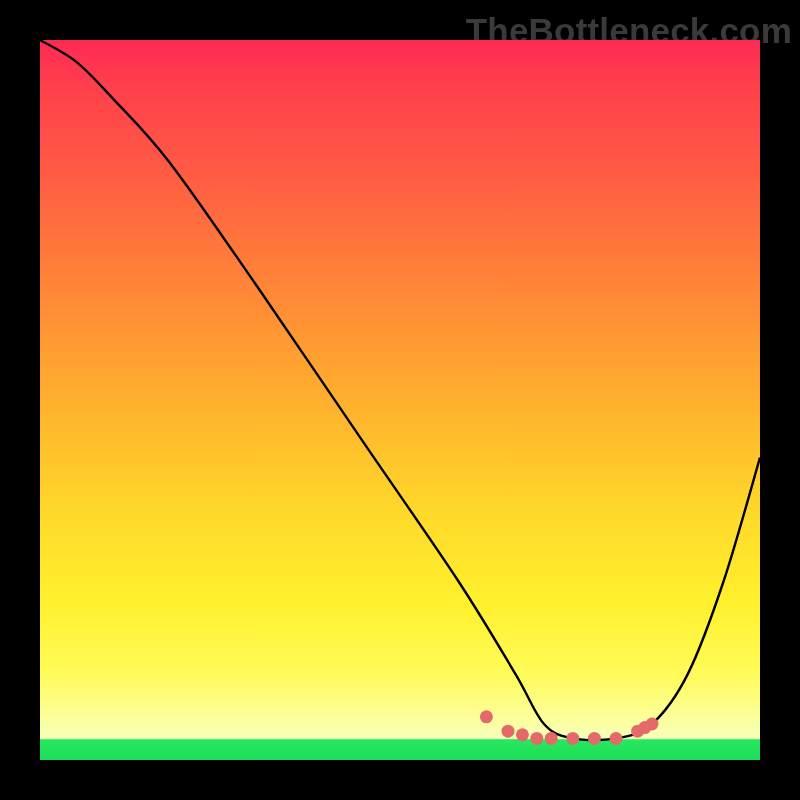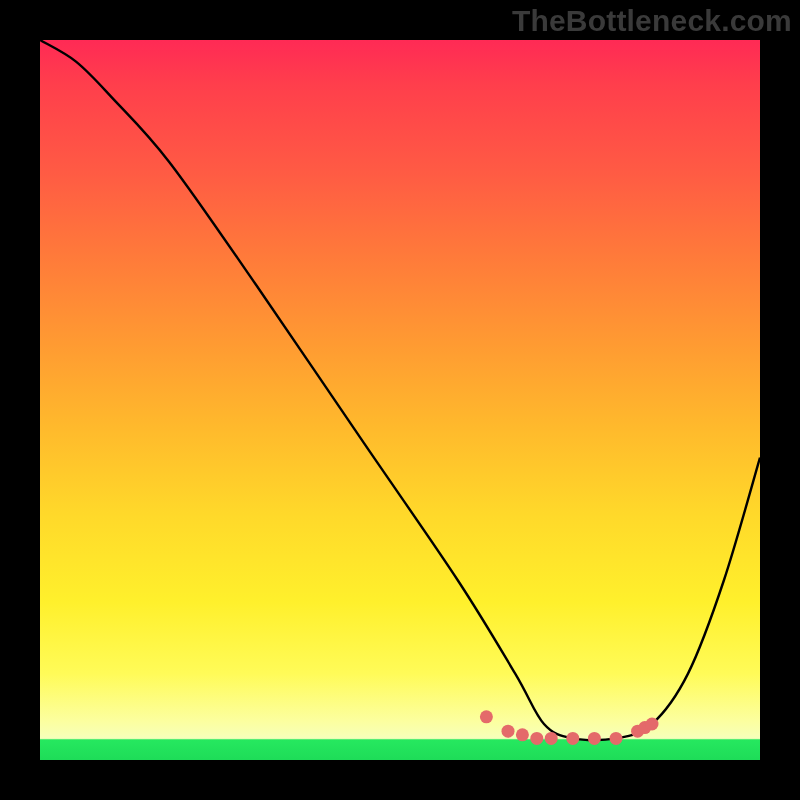--- a/index.html
+++ b/index.html
@@ -12,24 +12,24 @@
     font-family: Arial, Helvetica, sans-serif;
   }
   .frame {
     position: relative;
     width: 800px;
     height: 800px;
     background: #000;
   }
   .watermark {
     position: absolute;
-    top: 4px;
+    top: 11px;
     right: 8px;
     color: #3a3a3a;
-    font-size: 30px;
+    font-size: 35px;
     font-weight: 600;
     letter-spacing: 0.2px;
   }
   .plot-area {
     position: absolute;
     left: 40px;
     top: 40px;
     width: 720px;
     height: 720px;
     

